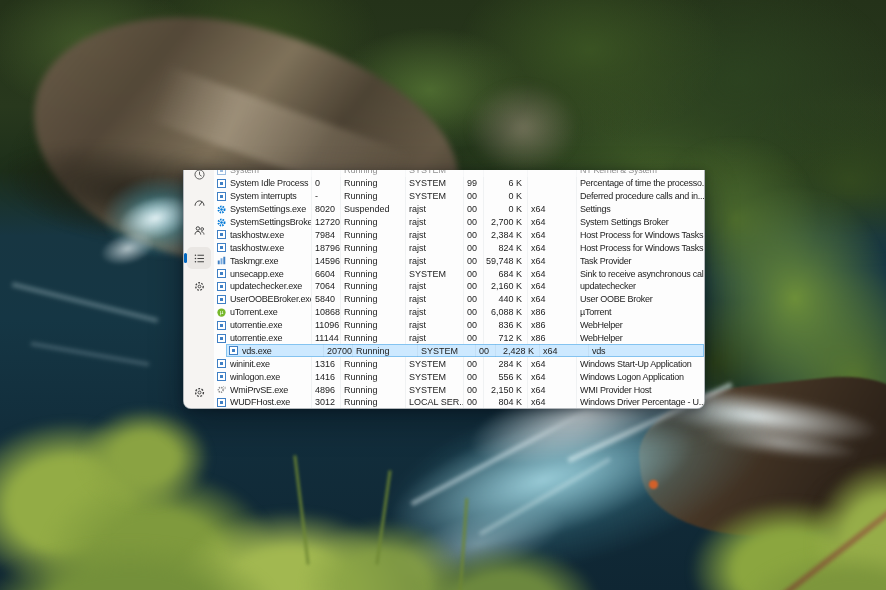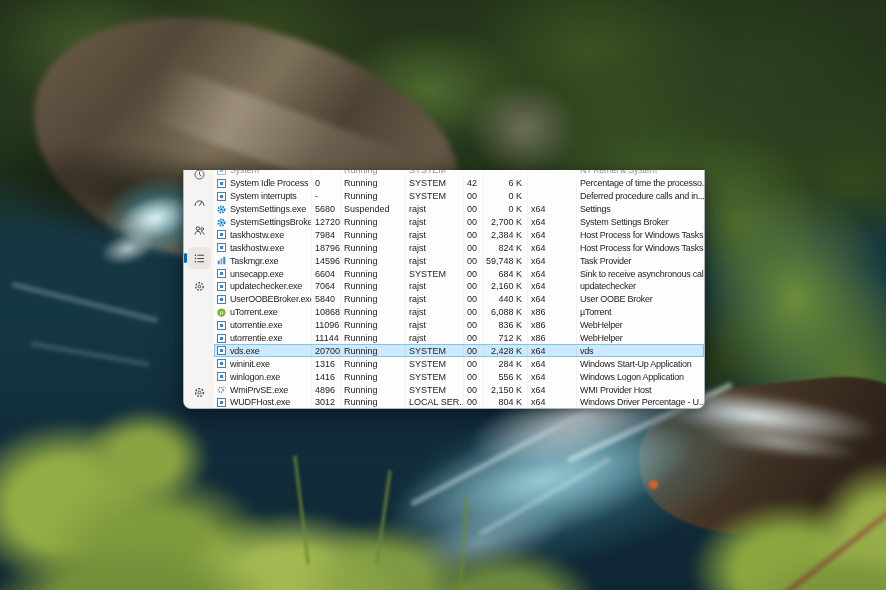--- a/index.html
+++ b/index.html
@@ -105,21 +105,21 @@
   .nav-item.selected::before{content:'';position:absolute;left:-3px;top:6px;width:3px;height:10px;
     border-radius:2px;background:var(--accent,#0067c0);}
   .nav-bottom{margin-top:auto;padding-bottom:5px;display:flex;justify-content:center;width:100%;}
   .nico{width:13px;height:13px;display:block;}
 
   .list{flex:1;position:relative;overflow:hidden;background:#fdfdfd;
     font-size:9px;color:#1c1c1c;}
   .row{display:grid;grid-template-columns:98px 29px 65px 58px 20px 44px 49px 1fr;
     height:12.9px;align-items:stretch;white-space:nowrap;}
   .row.partial{margin-top:-6px;opacity:.5;}
-  .row.selected{background:var(--selFill,#cde9ff);box-shadow:inset 0 0 0 1px var(--selBorder,#84c3f0);}
+  .row.selected{background:var(--selFill,#cde9ff);box-shadow:inset 0 0 0 1px var(--selBorder,#84c3f0);margin-left:12px;}
   .cell{display:flex;align-items:center;overflow:hidden;border-right:1px solid rgba(90,110,130,.08);
     padding:0 3px;}
   .cell:last-child{border-right:none;}
   .c-name{padding-left:3px;letter-spacing:-.2px;}
   .c-mem{justify-content:flex-end;padding-right:5px;}
   .c-desc{letter-spacing:-.25px;}
   .fi{width:9px;height:9px;flex:none;display:inline-block;position:relative;margin-right:4px;}
   .fi-default{border:1px solid #3f7fc4;background:#fff;}
   .fi-default::before{content:'';position:absolute;left:1px;top:1px;right:1px;bottom:1px;
     border:1px solid #fff;background:#3f7fc4;background-clip:padding-box;}
@@ -242,21 +242,21 @@
       <div class="row">
     <div class="cell c-name">
           <span style="display:inline-flex;align-items:center;">
             <span class="fi fi-default"></span>
           </span>
           <span class="txt t-name">System Idle Process</span>
         </div>
     <div class="cell t-pid">0</div>
     <div class="cell t-status">Running</div>
     <div class="cell t-user">SYSTEM</div>
-    <div class="cell t-cpu">42</div>
+    <div class="cell t-cpu">99</div>
     <div class="cell c-mem t-memory">6 K</div>
     <div class="cell t-arch"></div>
     <div class="cell c-desc t-description">Percentage of time the processo...</div>
   </div>
       <div class="row">
     <div class="cell c-name">
           <span style="display:inline-flex;align-items:center;">
             <span class="fi fi-default"></span>
           </span>
           <span class="txt t-name">System interrupts</span>
@@ -272,21 +272,21 @@
       <div class="row">
     <div class="cell c-name">
           <span style="display:inline-flex;align-items:center;">
             <svg class="fi" viewBox="0 0 12 12">
               <circle cx="6" cy="6" r="4" fill="none" stroke="#0078d7" stroke-width="2.6" stroke-dasharray="1.9 1.4"></circle>
               <circle cx="6" cy="6" r="1.7" fill="#0078d7"></circle>
             </svg>
           </span>
           <span class="txt t-name">SystemSettings.exe</span>
         </div>
-    <div class="cell t-pid">5680</div>
+    <div class="cell t-pid">8020</div>
     <div class="cell t-status">Suspended</div>
     <div class="cell t-user">rajst</div>
     <div class="cell t-cpu">00</div>
     <div class="cell c-mem t-memory">0 K</div>
     <div class="cell t-arch">x64</div>
     <div class="cell c-desc t-description">Settings</div>
   </div>
       <div class="row">
     <div class="cell c-name">
           <span style="display:inline-flex;align-items:center;">

